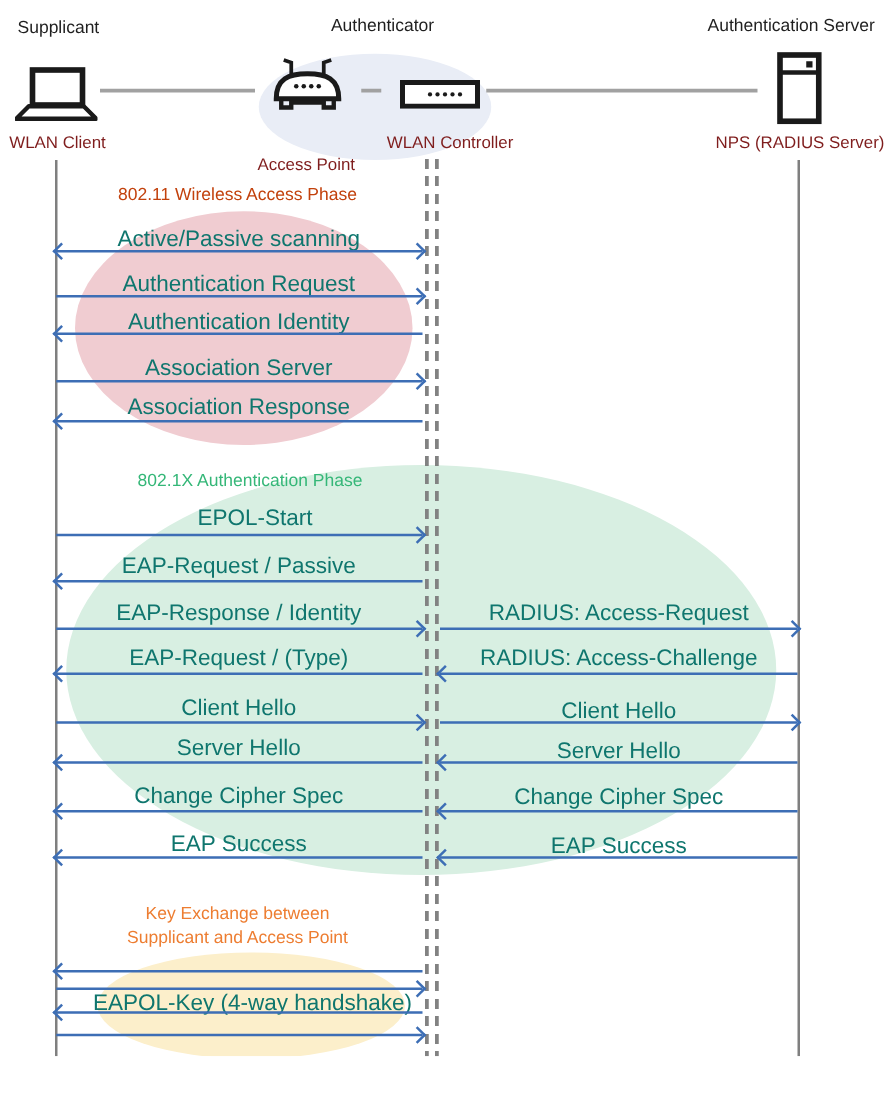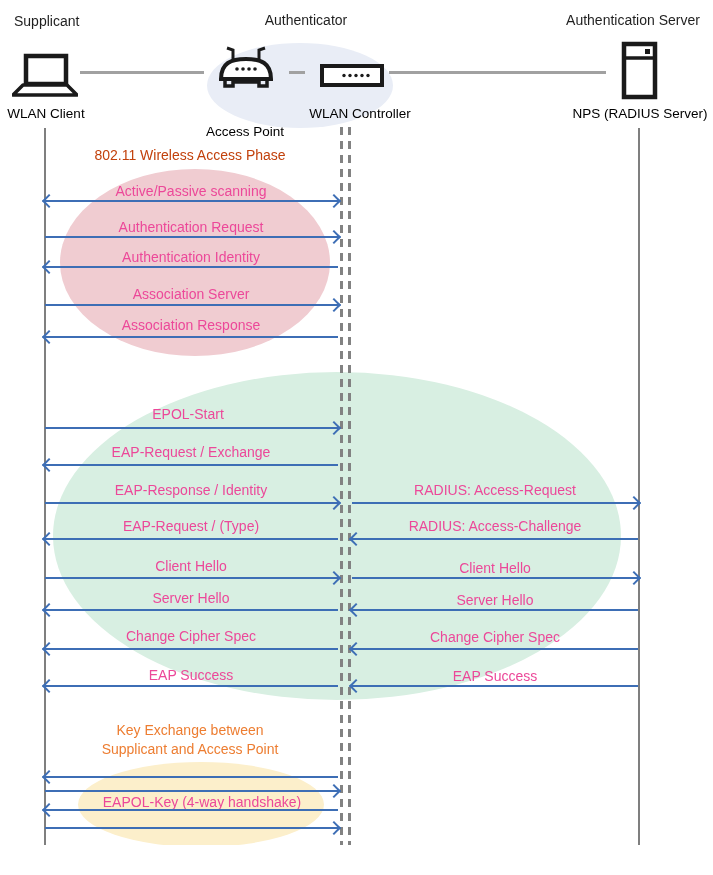--- a/index.html
+++ b/index.html
@@ -1,27 +1,27 @@
 <!DOCTYPE html>
 <html><head>
 <meta charset="utf-8">
 <style>
   html,body{margin:0;padding:0;background:#fff;}
   .canvas{position:relative;width:713px;height:845px;background:#fff;overflow:hidden;
           font-family:Liberation Sans, sans-serif;color:#1f1f1f;}
   .role-label{position:absolute;font-size:14px;color:#1f1f1f;white-space:nowrap;}
-  .node-label{position:absolute;font-size:13.5px;color:#000000;white-space:nowrap;transform:translateX(-50%);}
+  .node-label{position:absolute;font-size:13.5px;color:#7f1d1d;white-space:nowrap;transform:translateX(-50%);}
   .ctr{transform:translateX(-50%);}
   .ellipse{position:absolute;border-radius:50%;}
   .lifeline{position:absolute;width:2px;background:#7f7f7f;}
   .lifeline.dashed{width:3px;background:repeating-linear-gradient(to bottom,#828282 0 8px,transparent 8px 14px);}
   .connector{position:absolute;height:3px;background:#a1a1a1;}
   .icon{position:absolute;}
   .phase-title{position:absolute;font-size:14px;white-space:nowrap;transform:translateX(-50%);text-align:center;line-height:19px;}
-  .msg-label{position:absolute;font-size:14px;color:#ec4899;white-space:nowrap;transform:translateX(-50%);line-height:16px;}
+  .msg-label{position:absolute;font-size:18px;color:#0f766e;white-space:nowrap;transform:translateX(-50%);line-height:16px;}
   .msg-arrow{position:absolute;height:2px;background:#3d6eb5;}
   .msg-arrow::before,.msg-arrow::after{box-sizing:border-box;}
   .msg-arrow.right::after,.msg-arrow.both::after{content:"";position:absolute;right:-1px;top:-4px;width:10px;height:10px;
       border-top:2.5px solid #3d6eb5;border-right:2.5px solid #3d6eb5;transform:rotate(45deg);}
   .msg-arrow.left::before,.msg-arrow.both::before{content:"";position:absolute;left:-1px;top:-4px;width:10px;height:10px;
       border-top:2.5px solid #3d6eb5;border-left:2.5px solid #3d6eb5;transform:rotate(-45deg);}
 </style>
 </head>
 <body>
 
@@ -80,44 +80,45 @@
       <rect x="24" y="8" width="5" height="5" fill="#1a1a1a"></rect>
     </svg>
   </div>
 
   <div class="node-label" style="left:46px;top:106px;">WLAN Client</div>
   <div class="node-label" style="left:245px;top:106px;margin-top:18px;">Access Point</div>
   <div class="node-label" style="left:360px;top:106px;">WLAN Controller</div>
   <div class="node-label" style="left:640px;top:106px;">NPS (RADIUS Server)</div>
 
   <div class="phase-title" style="left:190px;top:146px;color:#c2410c;">802.11 Wireless Access Phase</div>
+  <div class="phase-title" style="left:200px;top:375px;color:#35B778;">802.1X Authentication Phase</div>
   <div class="phase-title" style="left:190px;top:721px;color:#ED7D31;">
     <div>Key Exchange between</div>
     <div>Supplicant and Access Point</div>
   </div>
 
   <div class="msg-label" style="left:191px;top:183px;">Active/Passive scanning</div>
   <div class="msg-arrow both" style="left:45px;top:200px;width:293px;"></div>
 
   <div class="msg-label" style="left:191px;top:219px;">Authentication Request</div>
   <div class="msg-arrow right" style="left:45px;top:236px;width:293px;"></div>
 
   <div class="msg-label" style="left:191px;top:249px;">Authentication Identity</div>
   <div class="msg-arrow left" style="left:45px;top:266px;width:293px;"></div>
 
   <div class="msg-label" style="left:191px;top:286px;">Association Server</div>
   <div class="msg-arrow right" style="left:45px;top:304px;width:293px;"></div>
 
   <div class="msg-label" style="left:191px;top:317px;">Association Response</div>
   <div class="msg-arrow left" style="left:45px;top:336px;width:293px;"></div>
 
-  <div class="msg-label" style="left:188px;top:406px;">EPOL-Start</div>
+  <div class="msg-label" style="left:204px;top:406px;">EPOL-Start</div>
   <div class="msg-arrow right" style="left:45px;top:427px;width:293px;"></div>
 
-  <div class="msg-label" style="left:191px;top:444px;">EAP-Request / Exchange</div>
+  <div class="msg-label" style="left:191px;top:444px;">EAP-Request / Passive</div>
   <div class="msg-arrow left" style="left:45px;top:464px;width:293px;"></div>
 
   <div class="msg-label" style="left:191px;top:482px;">EAP-Response / Identity</div>
   <div class="msg-arrow right" style="left:45px;top:502px;width:293px;"></div>
 
   <div class="msg-label" style="left:191px;top:518px;">EAP-Request / (Type)</div>
   <div class="msg-arrow left" style="left:45px;top:538px;width:293px;"></div>
 
   <div class="msg-label" style="left:191px;top:558px;">Client Hello</div>
   <div class="msg-arrow right" style="left:45px;top:577px;width:293px;"></div>

